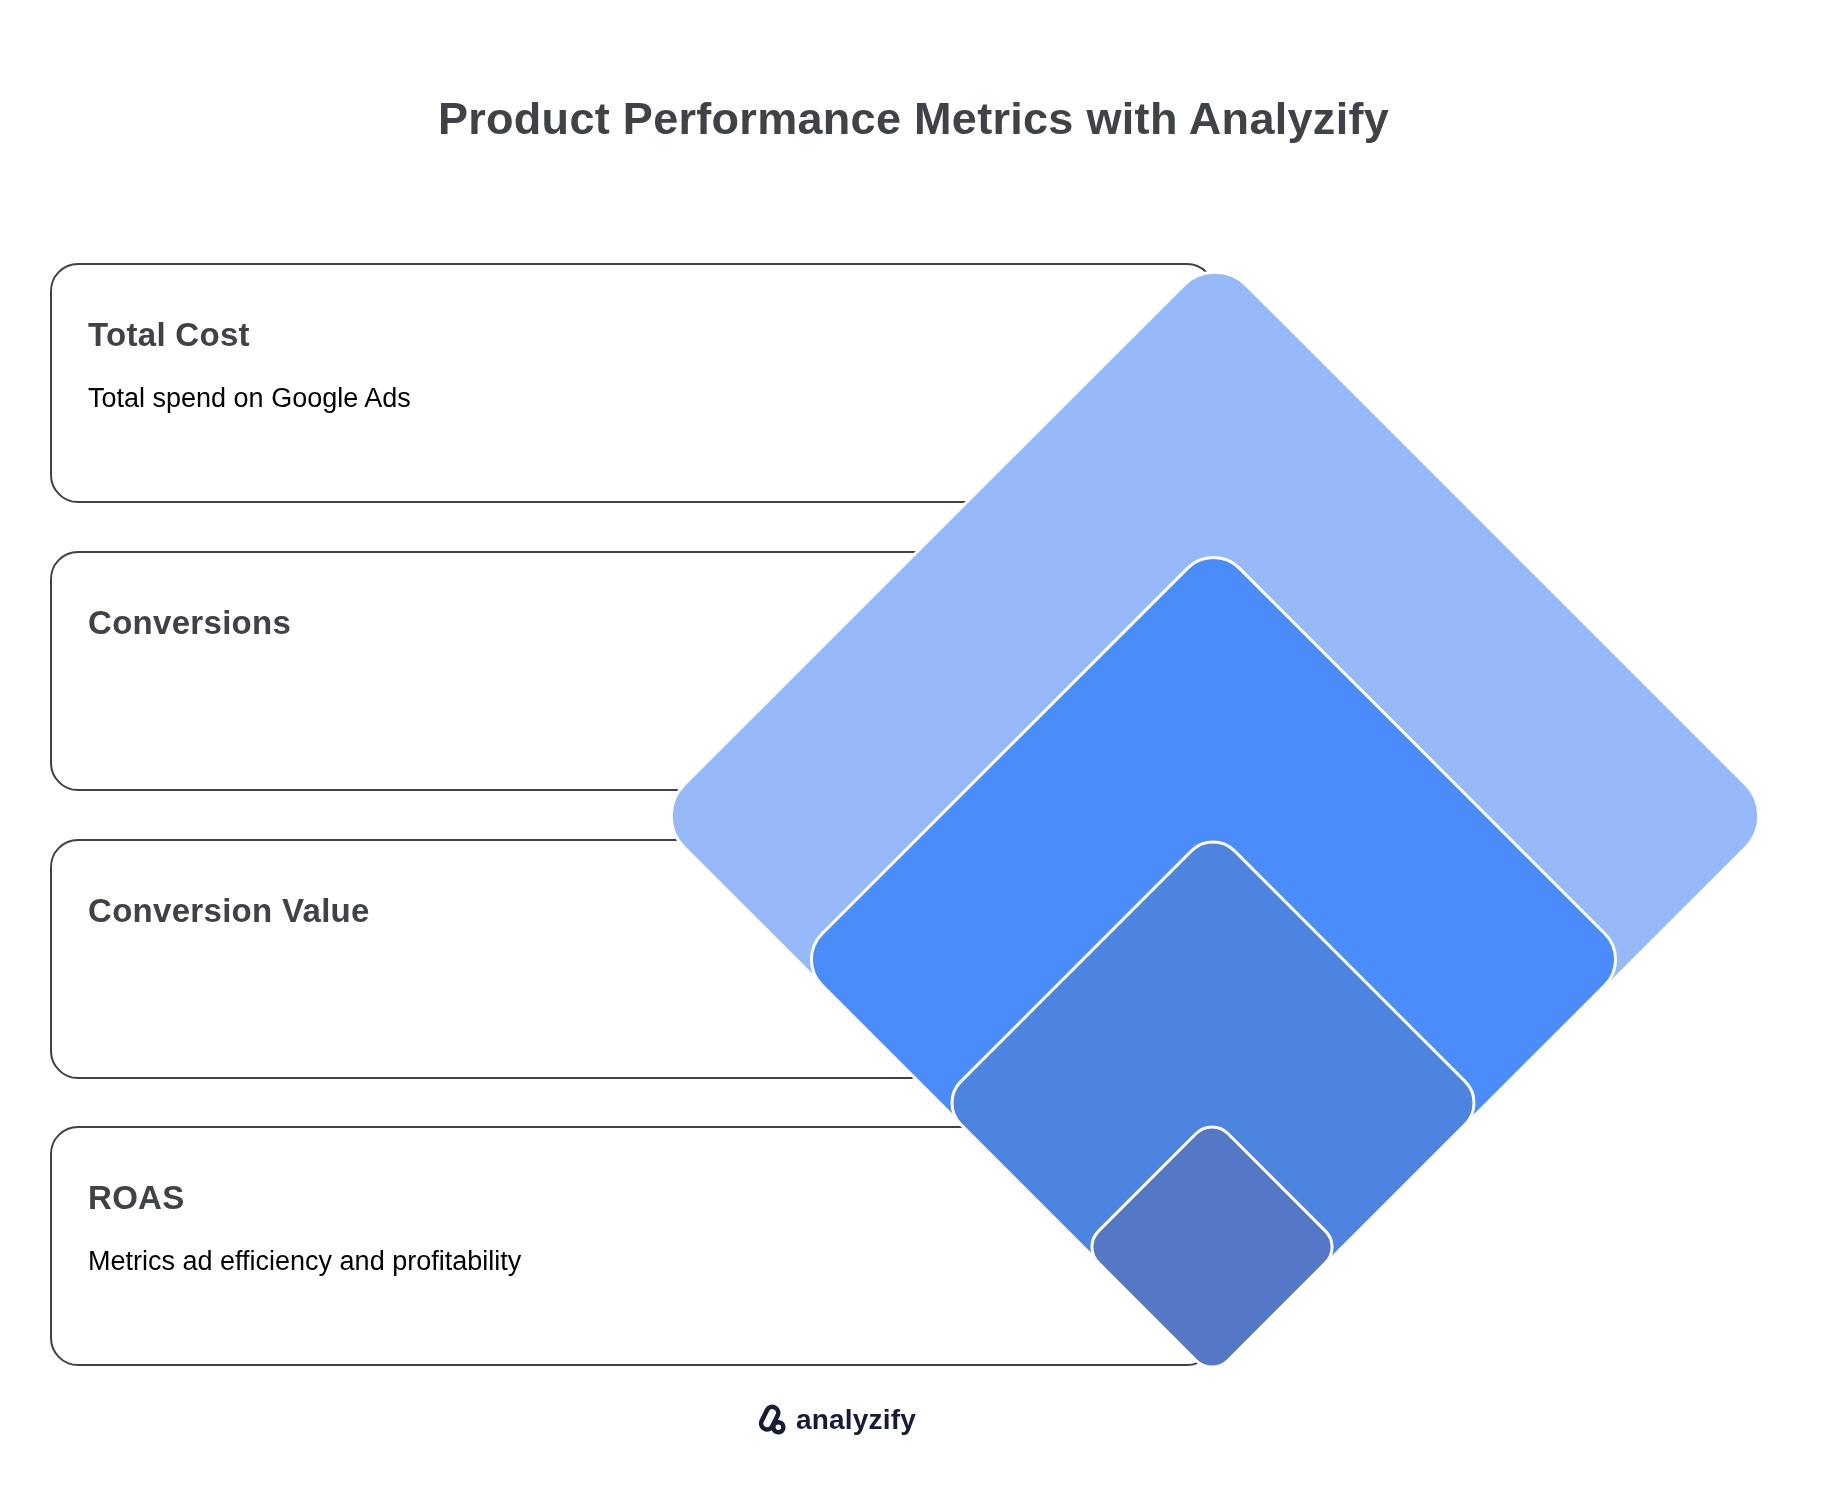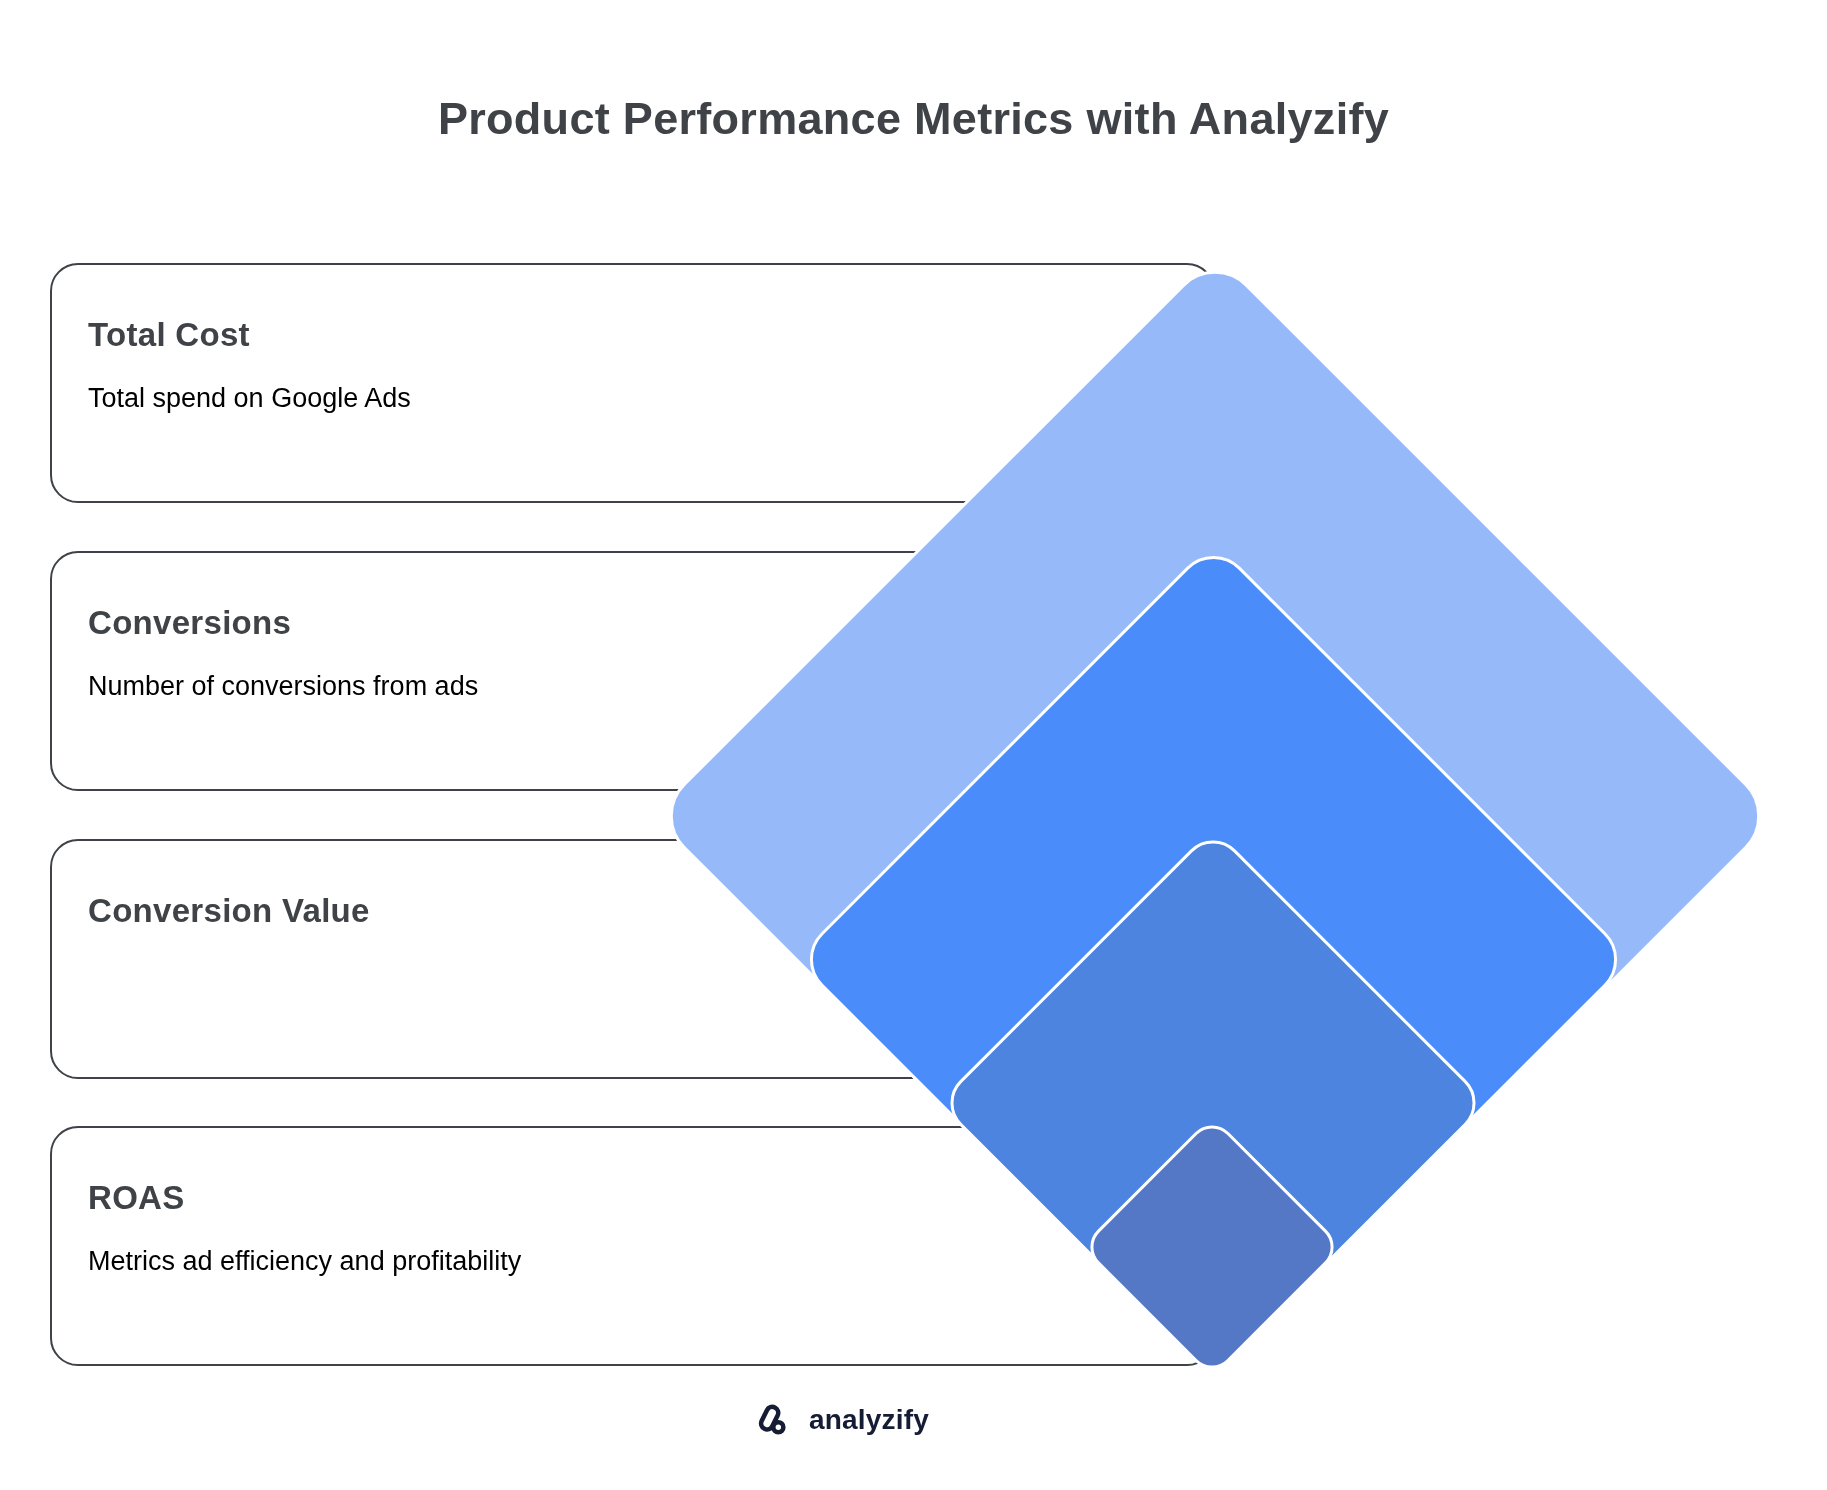--- a/index.html
+++ b/index.html
@@ -77,21 +77,21 @@
   .diamond-3 { left: 1018px; top: 908px;  width: 390px; height: 390px; border-radius: 32px; z-index: 12; }
   .diamond-4 { left: 1119px; top: 1154px; width: 186px; height: 186px; border-radius: 24px; z-index: 13; }
 
   
   .brand {
     position: absolute;
     left: 756px;
     top: 1404px;
     display: flex;
     align-items: center;
-    gap: 22px;
+    gap: 9px;
     z-index: 20;
   }
   .brand-icon {
     width: 31px;
     height: 31px;
     display: block;
   }
   .brand-name {
     font-size: 28px;
     font-weight: bold;
@@ -107,21 +107,20 @@
 
   <h1 class="page-title">Product Performance Metrics with Analyzify</h1>
 
   <div class="card card-1">
     <h2 class="card-title">Total Cost</h2>
     <div class="card-desc">Total spend on Google Ads</div>
   </div>
 
   <div class="card card-2">
     <h2 class="card-title">Conversions</h2>
-    <div class="card-desc">Number of conversions from ads</div>
   </div>
 
   <div class="card card-3">
     <h2 class="card-title">Conversion Value</h2>
   </div>
 
   <div class="card card-4">
     <h2 class="card-title">ROAS</h2>
     <div class="card-desc">Metrics ad efficiency and profitability</div>
   </div>

